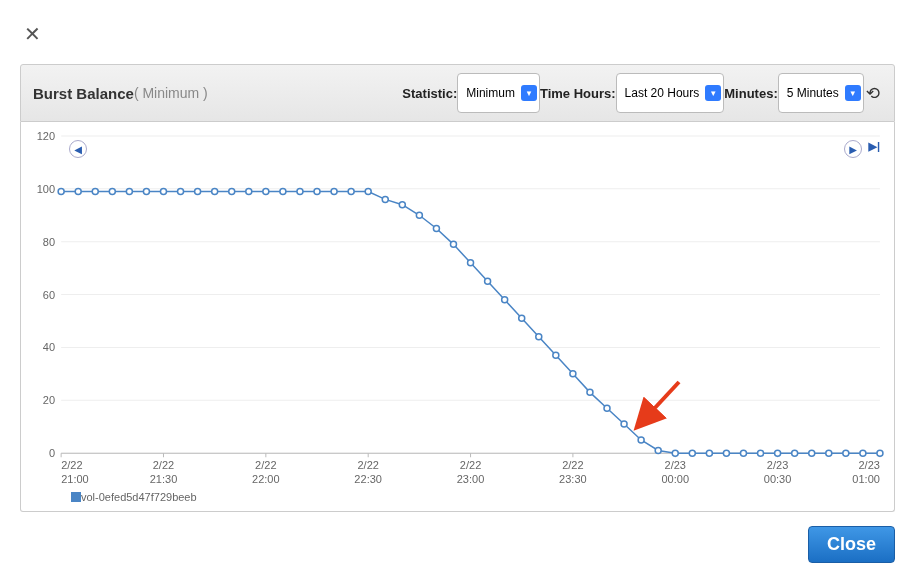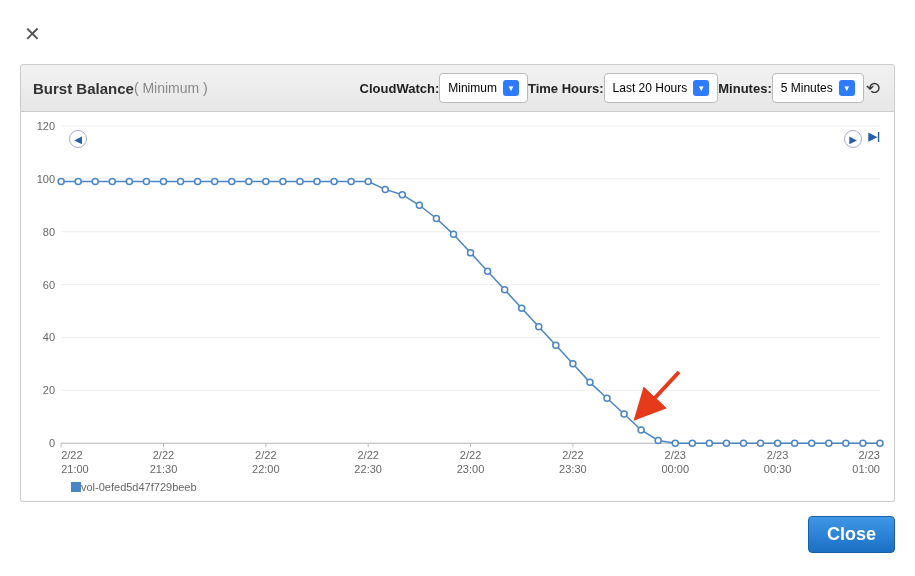--- a/index.html
+++ b/index.html
@@ -52,22 +52,22 @@
     color: #222;
     font-size: 13px;
   }
   .select {
     display: inline-flex;
     align-items: center;
     background: #fff;
     border: 1px solid #bbb;
     border-radius: 4px;
     font-size: 12px;
-    padding: 2px 8px 2px 8px;
-    height: 30px;
+    padding: 2px 2px 2px 8px;
+    height: 40px;
     cursor: pointer;
   }
   .select .sel-arrow {
     background: #2f7bff;
     color: #fff;
     width: 16px;
     height: 16px;
     border-radius: 3px;
     margin-left: 6px;
     display: inline-flex;
@@ -157,21 +157,21 @@
 
 <div class="header">
   <span class="close-x">✕</span>
 </div>
 
 <div class="controls">
   <span class="metric-name">Burst Balance</span>
   <span class="metric-unit">( Minimum )</span>
   <span class="flex-spacer"></span>
 
-  <span class="ctrl-label">CloudWatch:</span>
+  <span class="ctrl-label">Statistic:</span>
   <span class="select">
     <span>Minimum</span>
     <span class="sel-arrow">▾</span>
   </span>
 
   <span class="ctrl-label">Time Hours:</span>
   <span class="select">
     <span>Last 20 Hours</span>
     <span class="sel-arrow">▾</span>
   </span>

